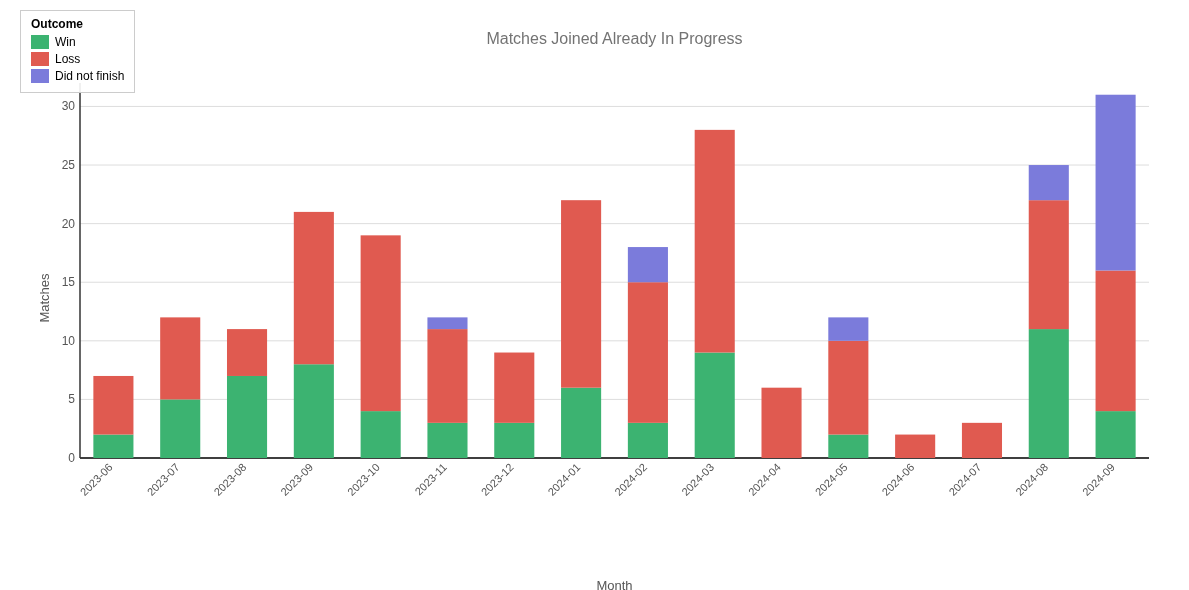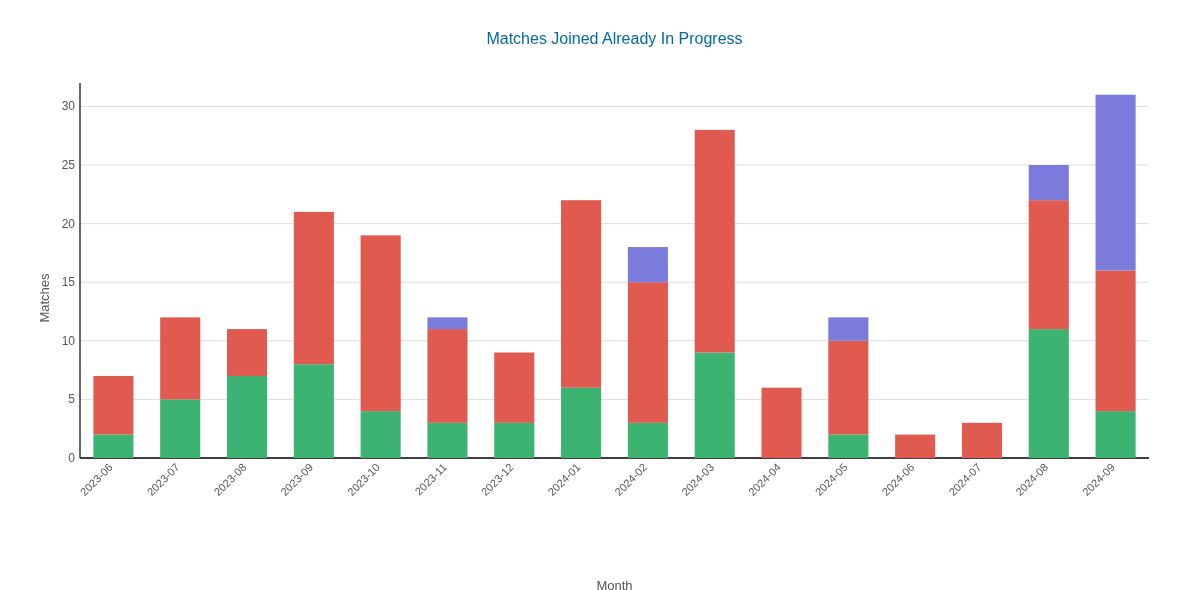--- a/index.html
+++ b/index.html
@@ -14,21 +14,21 @@
       width: 1189px;
       height: 590px;
       position: relative;
       padding: 30px 30px 80px 70px;
     }
     .chart-title {
       text-align: center;
       font-size: 16px;
       font-weight: normal;
       margin-bottom: 10px;
-      color: #0369a1;
+      color: #737373;
     }
     .chart-area {
       position: relative;
       width: 100%;
       height: 100%;
     }
     .axes-container {
       position: relative;
       width: 100%;
       height: 100%;
@@ -158,13 +158,28 @@
             <rect x="958.7375" y="87.03125" width="40.0875" height="35.15625" fill="#7b7bdb"></rect>
             <text x="978.78125" y="390" text-anchor="end" font-size="11" fill="#555" transform="rotate(-45, 978.78125, 390)">2024-08</text>
             <rect x="1025.55" y="333.125" width="40.0875" height="46.875" fill="#3cb371"></rect>
             <rect x="1025.55" y="192.5" width="40.0875" height="140.625" fill="#e05a50"></rect>
             <rect x="1025.55" y="16.71875" width="40.0875" height="175.78125" fill="#7b7bdb"></rect>
             <text x="1045.59375" y="390" text-anchor="end" font-size="11" fill="#555" transform="rotate(-45, 1045.59375, 390)">2024-09</text>
           </svg>
       </div>
     </div>
   </div>
+  <div class="legend">
+    <div class="legend-title">Outcome</div>
+    <div class="legend-item">
+      <div class="legend-color" style="background:#3cb371;"></div>
+      <span>Win</span>
+    </div>
+    <div class="legend-item">
+      <div class="legend-color" style="background:#e05a50;"></div>
+      <span>Loss</span>
+    </div>
+    <div class="legend-item">
+      <div class="legend-color" style="background:#7b7bdb;"></div>
+      <span>Did not finish</span>
+    </div>
+  </div>
 </div>
 
 </body></html>

